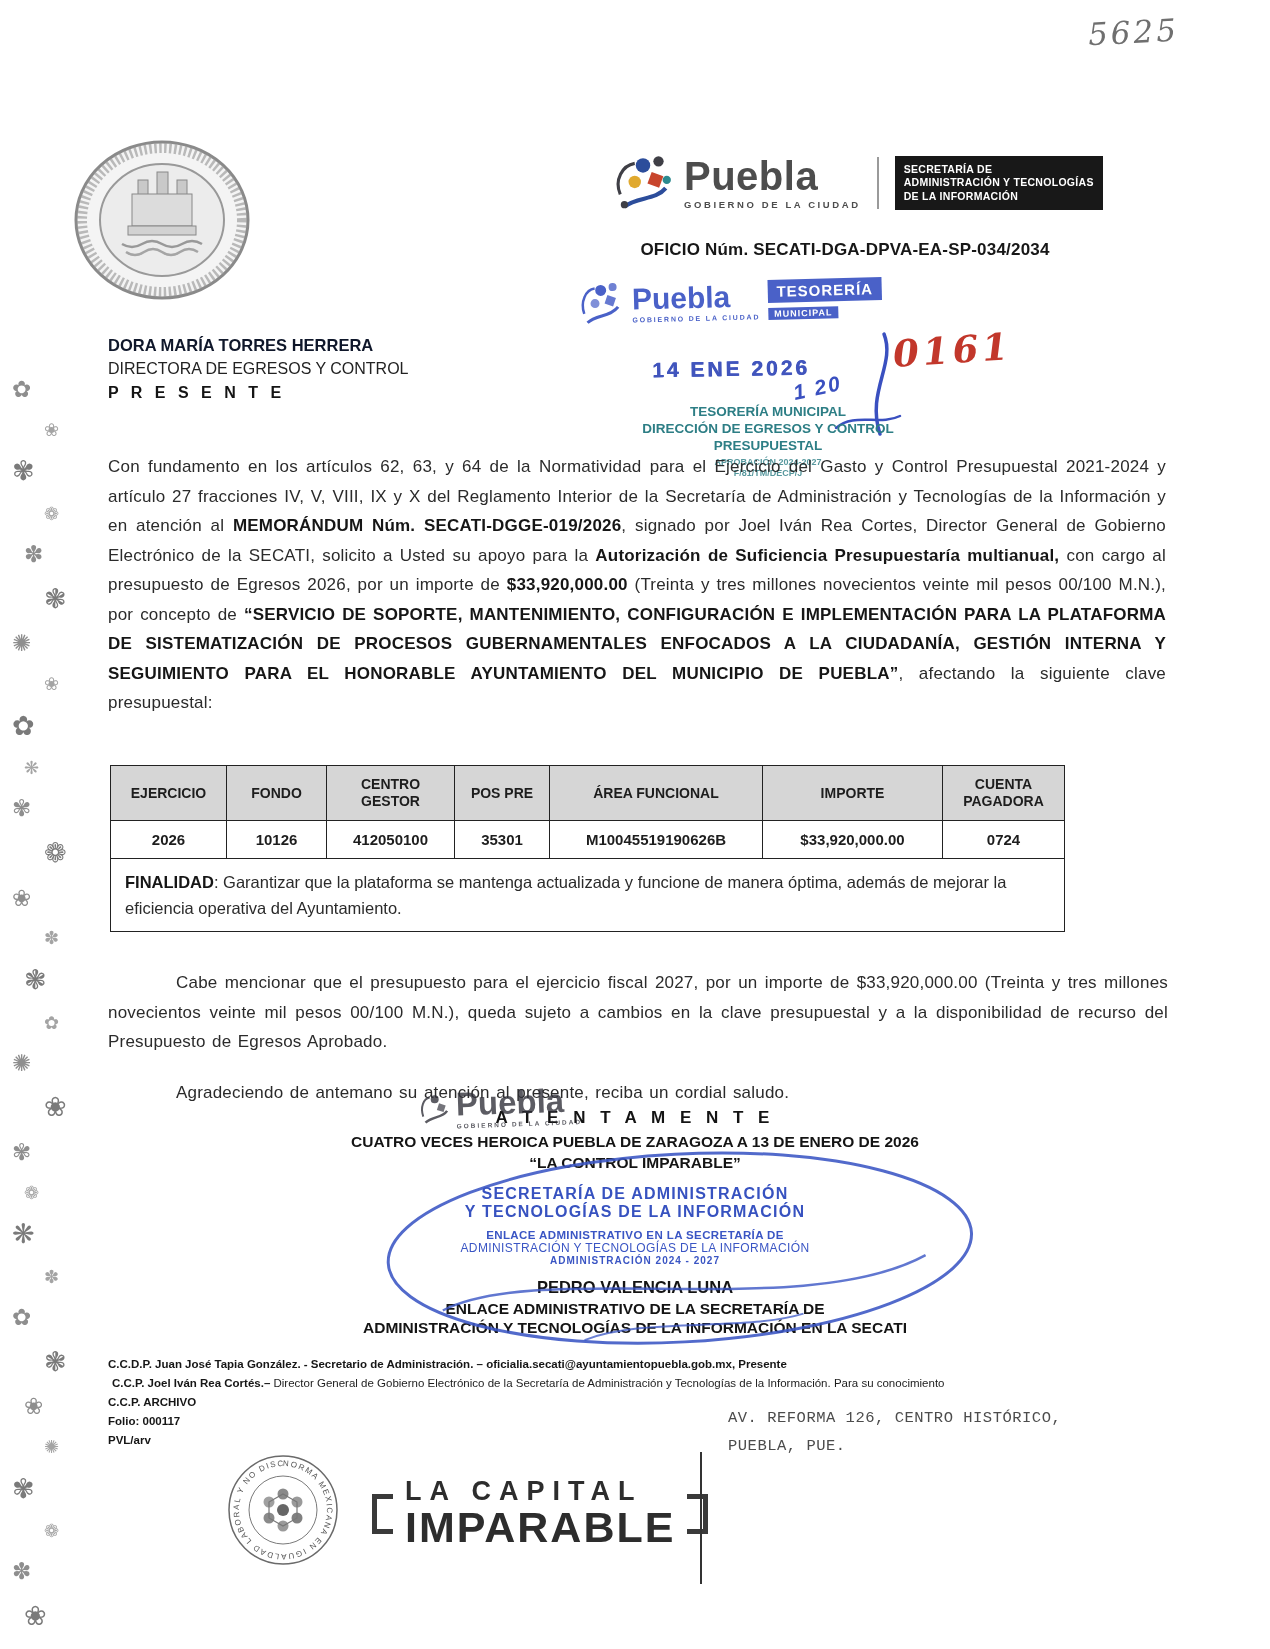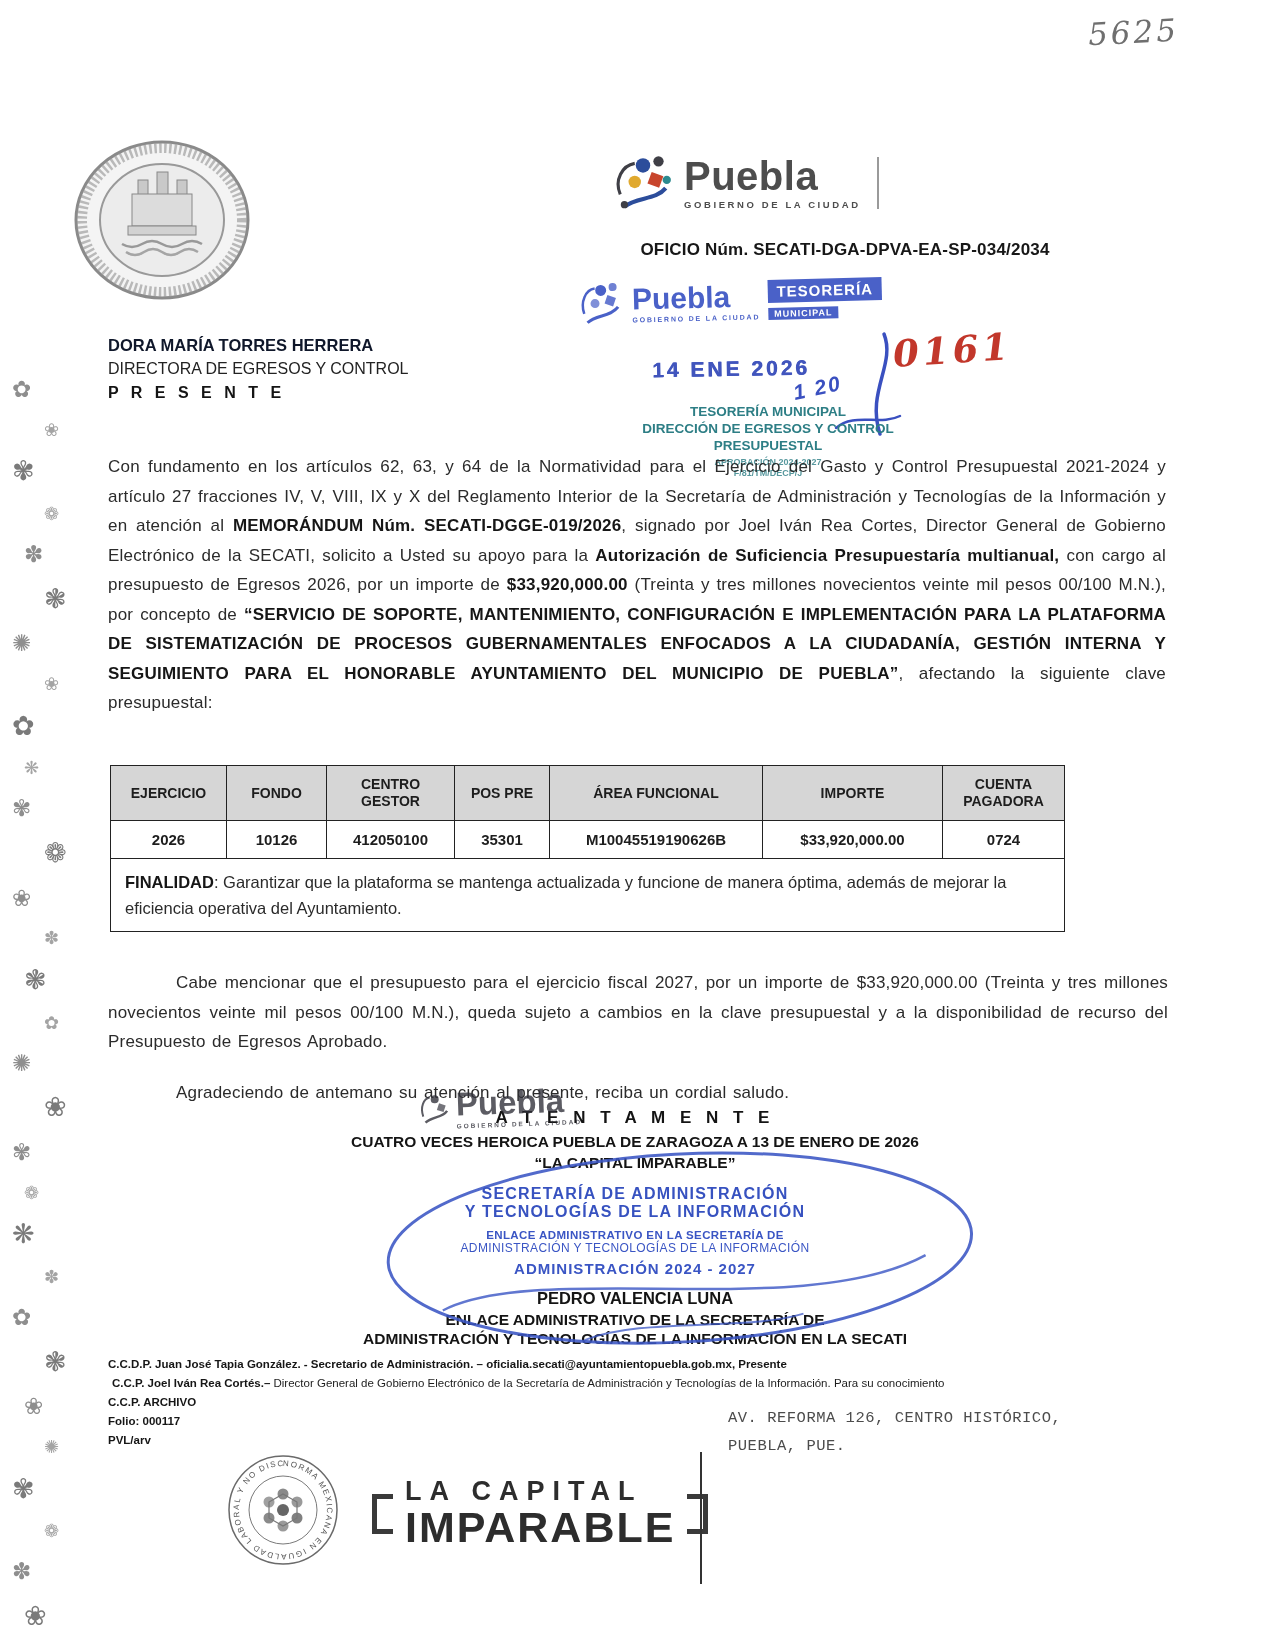--- a/index.html
+++ b/index.html
@@ -72,21 +72,21 @@
                 padding:10px 14px;line-height:26px;}
 
   .sig-block{left:230px;top:1108px;width:810px;text-align:center;color:#141414;}
   .sig-salutation{font-size:17px;font-weight:bold;letter-spacing:5px;}
   .sig-citydate{font-size:15.5px;font-weight:bold;margin-top:5px;}
   .sig-motto{font-size:15.5px;font-weight:bold;margin-top:3px;}
   .sig-blue1{font-size:16px;font-weight:bold;color:#3752c0;margin-top:13px;letter-spacing:1.2px;}
   .sig-blue2{font-size:16px;font-weight:bold;color:#3752c0;letter-spacing:1.2px;}
   .sig-blue3{font-size:11.5px;font-weight:bold;color:#3a55c4;margin-top:8px;letter-spacing:.4px;}
   .sig-blue4{font-size:12px;color:#3a55c4;letter-spacing:.4px;}
-  .sig-blue5{font-size:15px;font-weight:bold;color:#3a55c4;margin-top:5px;letter-spacing:1px;}
+  .sig-blue5{font-size:10px;font-weight:bold;color:#3a55c4;letter-spacing:1px;}
   .sig-name{font-size:16.5px;font-weight:bold;margin-top:12px;}
   .sig-role{font-size:15.5px;font-weight:bold;margin-top:3px;}
 
   .oval-stamp{left:380px;top:1148px;transform:rotate(-3deg);}
   .overlay-stamp{left:418px;top:1086px;display:flex;align-items:center;gap:6px;
                  transform:rotate(-2deg);opacity:.78;}
   .ov-wordmark{font-size:33px;font-weight:800;color:#2f2f38;line-height:1;}
   .ov-tagline{font-size:6.5px;font-weight:bold;color:#2f2f38;letter-spacing:2px;margin-top:2px;}
 
   .cc-block{left:108px;top:1355px;width:1070px;font-size:11.5px;line-height:19px;color:#1d1d1d;}
@@ -165,20 +165,25 @@
       <circle cx="22" cy="30" r="6" fill="#e0a92f"></circle>
       <circle cx="53" cy="28" r="4" fill="#2c8a8f"></circle>
       <path d="M12,54 C24,44 42,48 52,36" stroke="#2c4d9b" stroke-width="4" fill="none"></path>
       <circle cx="12" cy="52" r="3.5" fill="#3f3f46"></circle>
     </svg>
     <div>
       <div class="wordmark">Puebla</div>
       <div class="tagline">GOBIERNO DE LA CIUDAD</div>
     </div>
     <div class="logo-divider"></div>
+    <div class="dept-box">
+      <div>SECRETARÍA DE</div>
+      <div>ADMINISTRACIÓN Y TECNOLOGÍAS</div>
+      <div>DE LA INFORMACIÓN</div>
+    </div>
   </div>
 
   <div class="abs oficio-line">OFICIO Núm. SECATI-DGA-DPVA-EA-SP-034/2034</div>
 
   <div class="abs tesoreria-stamp">
     <svg width="46" height="50" viewBox="0 0 46 50">
       <path d="M6,34 C2,22 8,10 17,9" stroke="#3d56c4" stroke-width="2.5" fill="none"></path>
       <circle cx="23" cy="11" r="5.5" fill="#3d56c4"></circle>
       <circle cx="35" cy="8" r="4" fill="#3d56c4" opacity="0.8"></circle>
       <rect x="28" y="17" width="9" height="9" fill="#3d56c4" opacity="0.85" transform="rotate(20 32 21)"></rect>
@@ -255,21 +260,21 @@
         </tr>
       </tbody>
   </table>
 
   <p class="abs para para2">Cabe mencionar que el presupuesto para el ejercicio fiscal 2027, por un importe de $33,920,000.00 (Treinta y tres millones novecientos veinte mil pesos 00/100 M.N.), queda sujeto a cambios en la clave presupuestal y a la disponibilidad de recurso del Presupuesto de Egresos Aprobado.</p>
   <p class="abs para para3">Agradeciendo de antemano su atención al presente, reciba un cordial saludo.</p>
 
   <div class="abs sig-block">
     <div class="sig-salutation">A T E N T A M E N T E</div>
     <div class="sig-citydate">CUATRO VECES HEROICA PUEBLA DE ZARAGOZA A 13 DE ENERO DE 2026</div>
-    <div class="sig-motto">“LA CAPITAL IMPARABLE”</div>
+    <div class="sig-motto">“LA CONTROL IMPARABLE”</div>
     <div class="sig-blue1">SECRETARÍA DE ADMINISTRACIÓN</div>
     <div class="sig-blue2">Y TECNOLOGÍAS DE LA INFORMACIÓN</div>
     <div class="sig-blue3">ENLACE ADMINISTRATIVO EN LA SECRETARÍA DE</div>
     <div class="sig-blue4">ADMINISTRACIÓN Y TECNOLOGÍAS DE LA INFORMACIÓN</div>
     <div class="sig-blue5">ADMINISTRACIÓN 2024 - 2027</div>
     <div class="sig-name">PEDRO VALENCIA LUNA</div>
     <div class="sig-role">ENLACE ADMINISTRATIVO DE LA SECRETARÍA DE</div>
     <div class="sig-role" style="margin-top:1px;">ADMINISTRACIÓN Y TECNOLOGÍAS DE LA INFORMACIÓN EN LA SECATI</div>
   </div>
 

